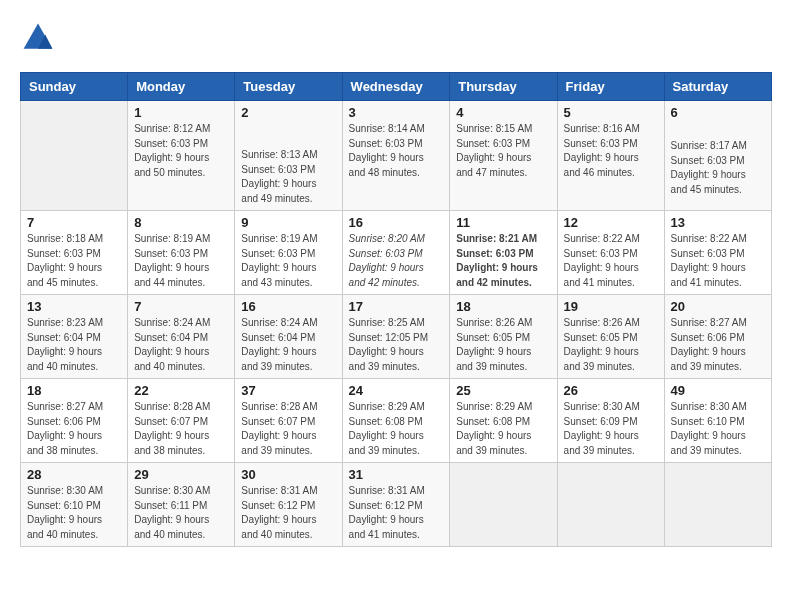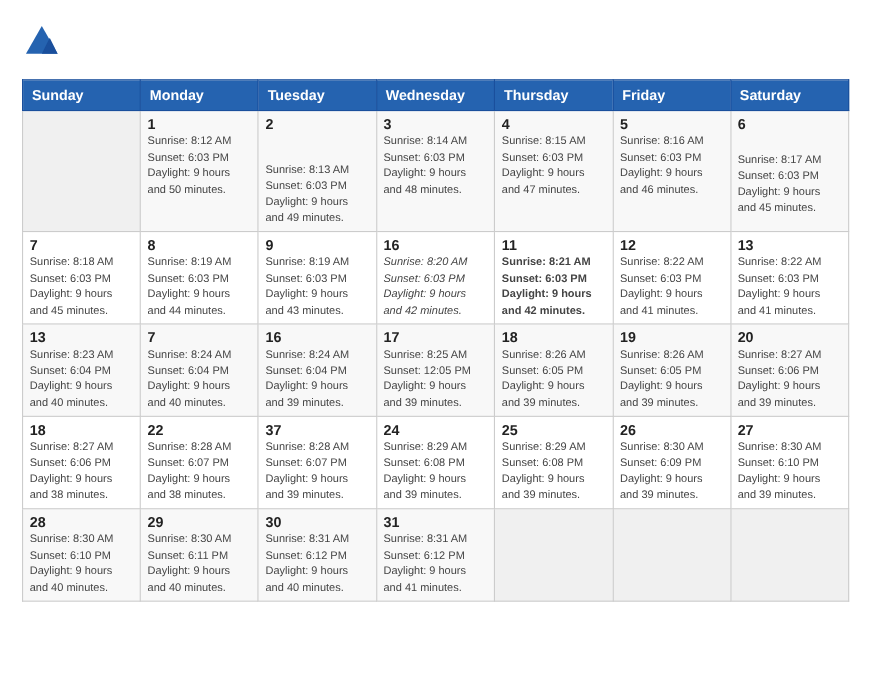--- a/index.html
+++ b/index.html
@@ -308,21 +308,21 @@
 and 39 minutes.</div>
         </td>
         <td>
           <span class="day-num">26</span>
           <div class="day-info" style="white-space: pre-line;">Sunrise: 8:30 AM
 Sunset: 6:09 PM
 Daylight: 9 hours
 and 39 minutes.</div>
         </td>
         <td>
-          <span class="day-num">27</span>
+          <span class="day-num">49</span>
           <div class="day-info" style="white-space: pre-line;">Sunrise: 8:30 AM
 Sunset: 6:10 PM
 Daylight: 9 hours
 and 39 minutes.</div>
         </td>
       </tr>
       <tr>
         <td>
           <span class="day-num">28</span>
           <div class="day-info" style="white-space: pre-line;">Sunrise: 8:30 AM

